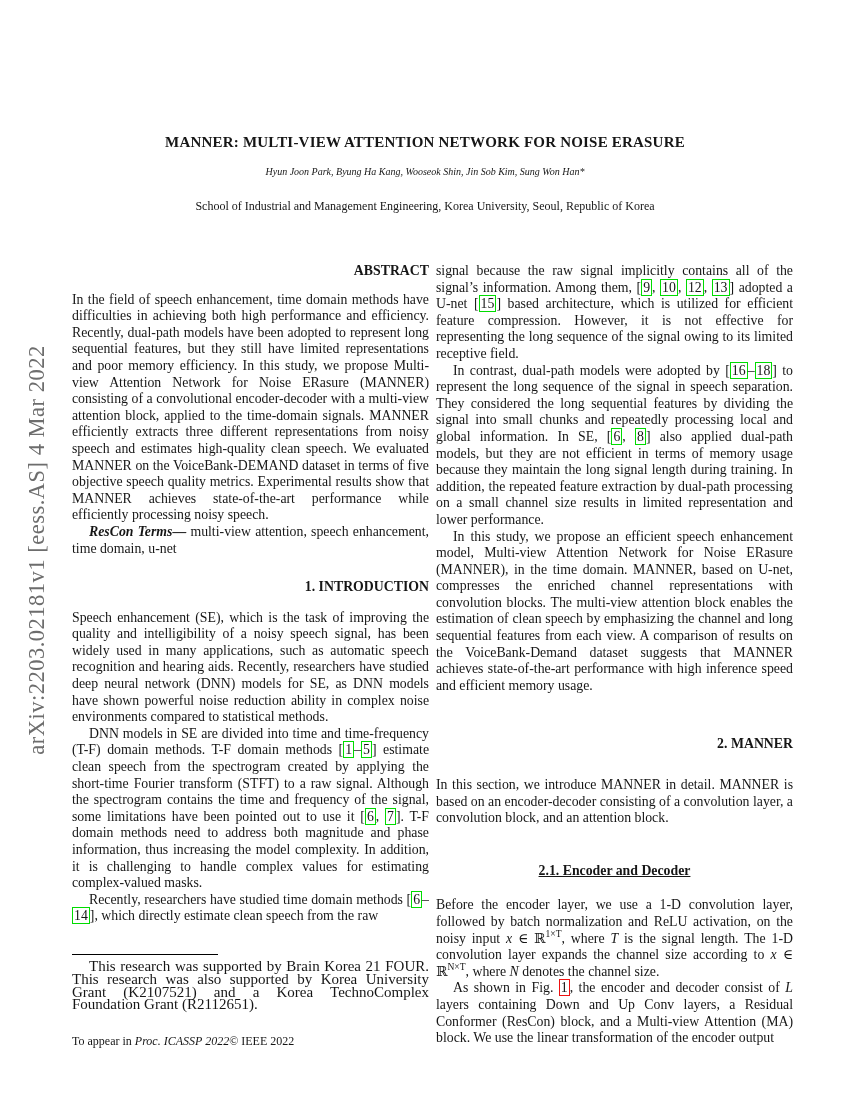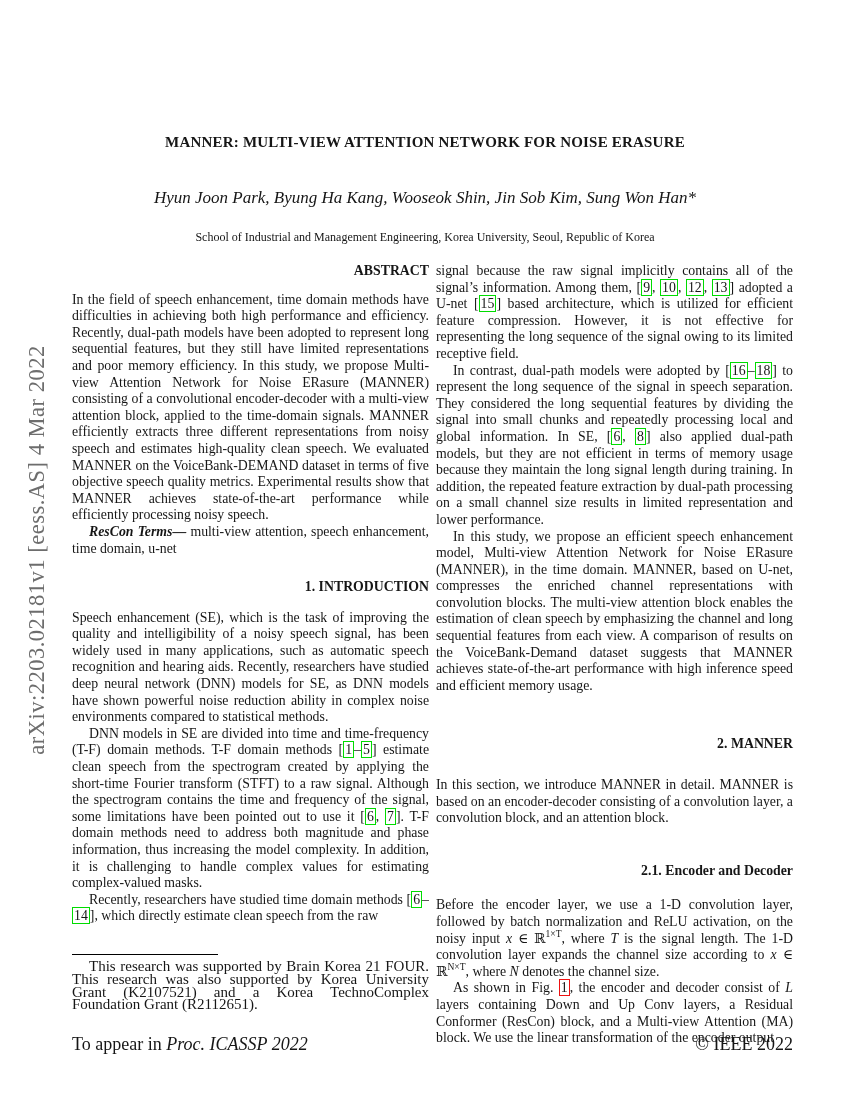--- a/index.html
+++ b/index.html
@@ -10,45 +10,45 @@
   
   .arxiv{
     position:absolute;left:-242px;top:536px;width:560px;height:28px;
     transform:rotate(-90deg);transform-origin:center;
     font-size:22.5px;color:var(--stamp-gray,#6d6d6d);
     text-align:center;white-space:nowrap;letter-spacing:0.5px;
   }
   
   .header{position:absolute;top:134px;left:0;width:850px;text-align:center;}
   .title{font-size:15px;font-weight:700;margin:0;letter-spacing:0.2px;}
-  .authors{font-size:17px;font-style:italic;margin-top:37px;}
+  .authors{font-size:10px;font-style:italic;margin-top:15px;}
   .affiliation{font-size:12px;margin-top:22px;}
   
   .col{position:absolute;top:263px;width:357px;font-size:13.8px;line-height:16.6px;text-align:justify;}
   .col-left{left:72px;}
   .col-right{left:436px;}
   .sec-h{font-size:13.8px;font-weight:700;text-align:right;margin:0;}
   .abstract-h{margin:0 0 12px 0;}
   .intro-h{margin:22px 0 14px 0;}
   .manner-h{margin:42px 0 24px 0;}
-  .sub-h{font-size:13.8px;font-weight:700;text-align:right;margin:36px 0 18px 0;}
+  .sub-h{font-size:13.8px;font-weight:700;text-align:center;margin:36px 0 18px 0;text-decoration:underline;}
   .col p{margin:0;}
   .p-ind{text-indent:17px;}
   .idx{margin-top:6px;text-indent:17px;}
   .it{font-style:italic;}
   .bi{font-weight:700;font-style:italic;}
   sup{font-size:69%;line-height:0;}
   .cite{border:1.5px solid var(--cite-green,#00dc00);padding:0 1px;}
   .figref{border:1.5px solid var(--fig-red,#ee1111);padding:0 1px;}
   
   .footnote{position:absolute;left:72px;top:954px;width:357px;font-size:15px;line-height:12.8px;text-align:justify;}
   .footnote-rule{width:146px;border-top:1px solid #000;margin:0 0 5px 0;}
   .footnote p{margin:0;text-indent:17px;}
   
-  .footer{position:absolute;left:72px;top:1034px;width:721px;display:flex;justify-content:space-between;font-size:18px;}
+  .footer{position:absolute;left:72px;top:1034px;width:721px;display:flex;font-size:12px;}
 </style>
 </head>
 <body>
 
 <div class="page">
 
   <div class="arxiv">arXiv:2203.02181v1 [eess.AS] 4 Mar 2022</div>
 
   <div class="header">
     <div class="title">MANNER: MULTI-VIEW ATTENTION NETWORK FOR NOISE ERASURE</div>

